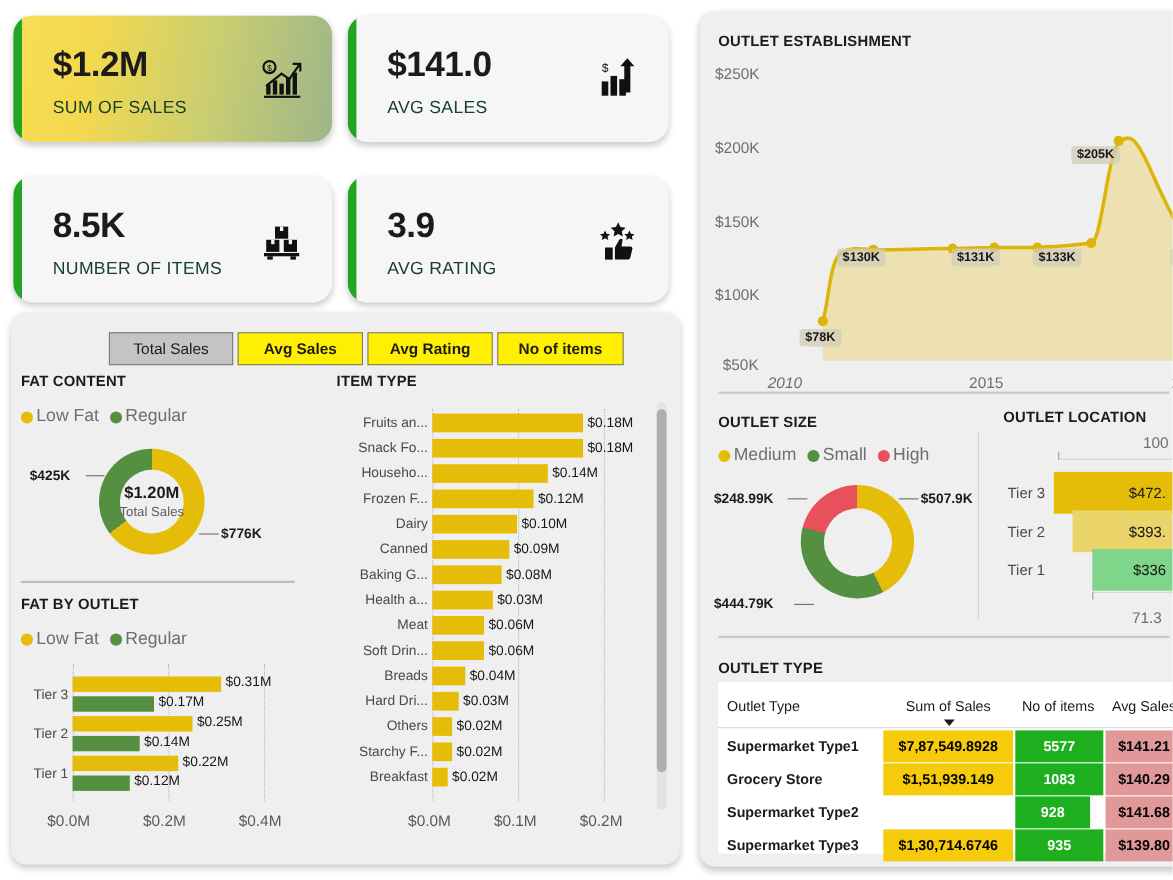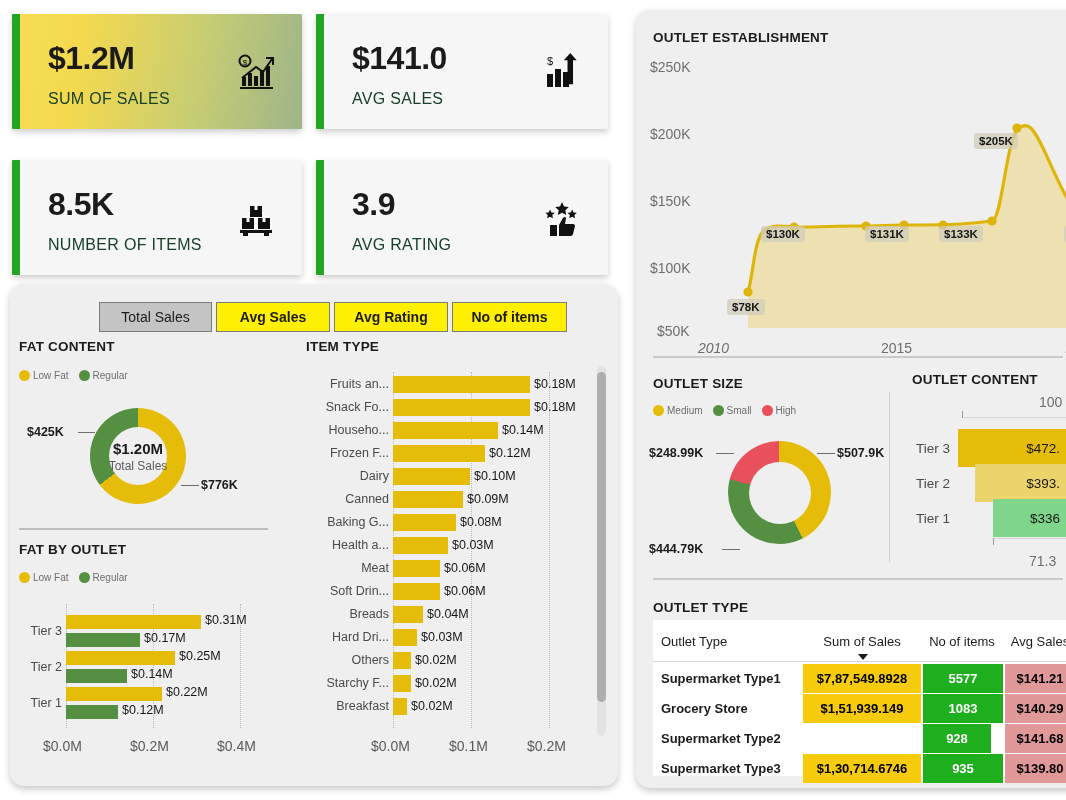--- a/index.html
+++ b/index.html
@@ -15,21 +15,21 @@
   .panel {
     position: absolute;
     background: #efefef;
     border-radius: 14px;
     box-shadow: 0 3px 7px rgba(0,0,0,0.22);
   }
 
   
   .kpi {
     position: absolute;
-    border-radius: 1px;
+    border-radius: 18px;
     box-shadow: 0 3px 6px rgba(0,0,0,0.20);
     overflow: hidden;
     background: #f6f6f6;
   }
   .kpi .accent {
     position: absolute; left: 0; top: 0; bottom: 0; width: 8px;
     background: #22a522;
   }
   .kpi .kbody { position: absolute; left: 8px; right: 0; top: 0; bottom: 0; }
   .kpi.highlight .kbody {
@@ -56,21 +56,21 @@
     background: #ffef00; border: 1px solid #7b7b7b;
     padding: 0 10px; min-width: 112px; cursor: pointer;
   }
   .tab.active { background: #c4c4c4; font-weight: normal; }
 
   
   .sectitle {
     position: absolute;
     font-size: 13.5px; font-weight: bold; color: #1b1b1b; letter-spacing: 0.2px;
   }
-  .legend { position: absolute; display: flex; align-items: center; gap: 4px; font-size: 10px; color: #6e6e6e; }
+  .legend { position: absolute; display: flex; align-items: center; gap: 4px; font-size: 16px; color: #6e6e6e; }
   .legend .li { display: flex; align-items: center; gap: 3px; margin-right: 6px; }
   .dot { width: 11px; height: 11px; border-radius: 50%; display: inline-block; }
 
   .hrule { position: absolute; height: 2px; background: #bdbdbd; }
 
   
   .donut { position: absolute; border-radius: 50%; }
   .donut .hole {
     position: absolute; border-radius: 50%; background: #efefef;
     left: 50%; top: 50%; transform: translate(-50%,-50%);
@@ -419,21 +419,21 @@
   </div>
   <div class="callout" style="left:649px;top:446px;">$248.99K</div>
   <div class="leader" style="left:716px;top:453px;width:18px;"></div>
   <div class="callout" style="left:837px;top:446px;">$507.9K</div>
   <div class="leader" style="left:817px;top:453px;width:18px;"></div>
   <div class="callout" style="left:649px;top:542px;">$444.79K</div>
   <div class="leader" style="left:722px;top:549px;width:18px;"></div>
 
   <div class="vdiv" style="left:889px;top:392px;height:170px;"></div>
 
-  <div class="sectitle" style="left:912px;top:372px;">OUTLET CONTENT</div>
+  <div class="sectitle" style="left:912px;top:372px;">OUTLET LOCATION</div>
   <div class="axlbl" style="left:1039px;top:394px;color:#6e6e6e;">100</div>
   <div class="olsep" style="left:962px;top:417px;width:104px;"></div>
   <div class="oltick" style="left:962px;top:411px;height:7px;"></div>
 
   <div class="axlbl" style="left:916px;top:441px;color:#4a4a4a;font-size:13.5px;">Tier 3</div>
   <div class="olbar" style="left:958px;top:429px;width:108px;background:#e5bd08;">
     <span>$472.</span>
   </div>
 
   <div class="axlbl" style="left:916px;top:476px;color:#4a4a4a;font-size:13.5px;">Tier 2</div>

